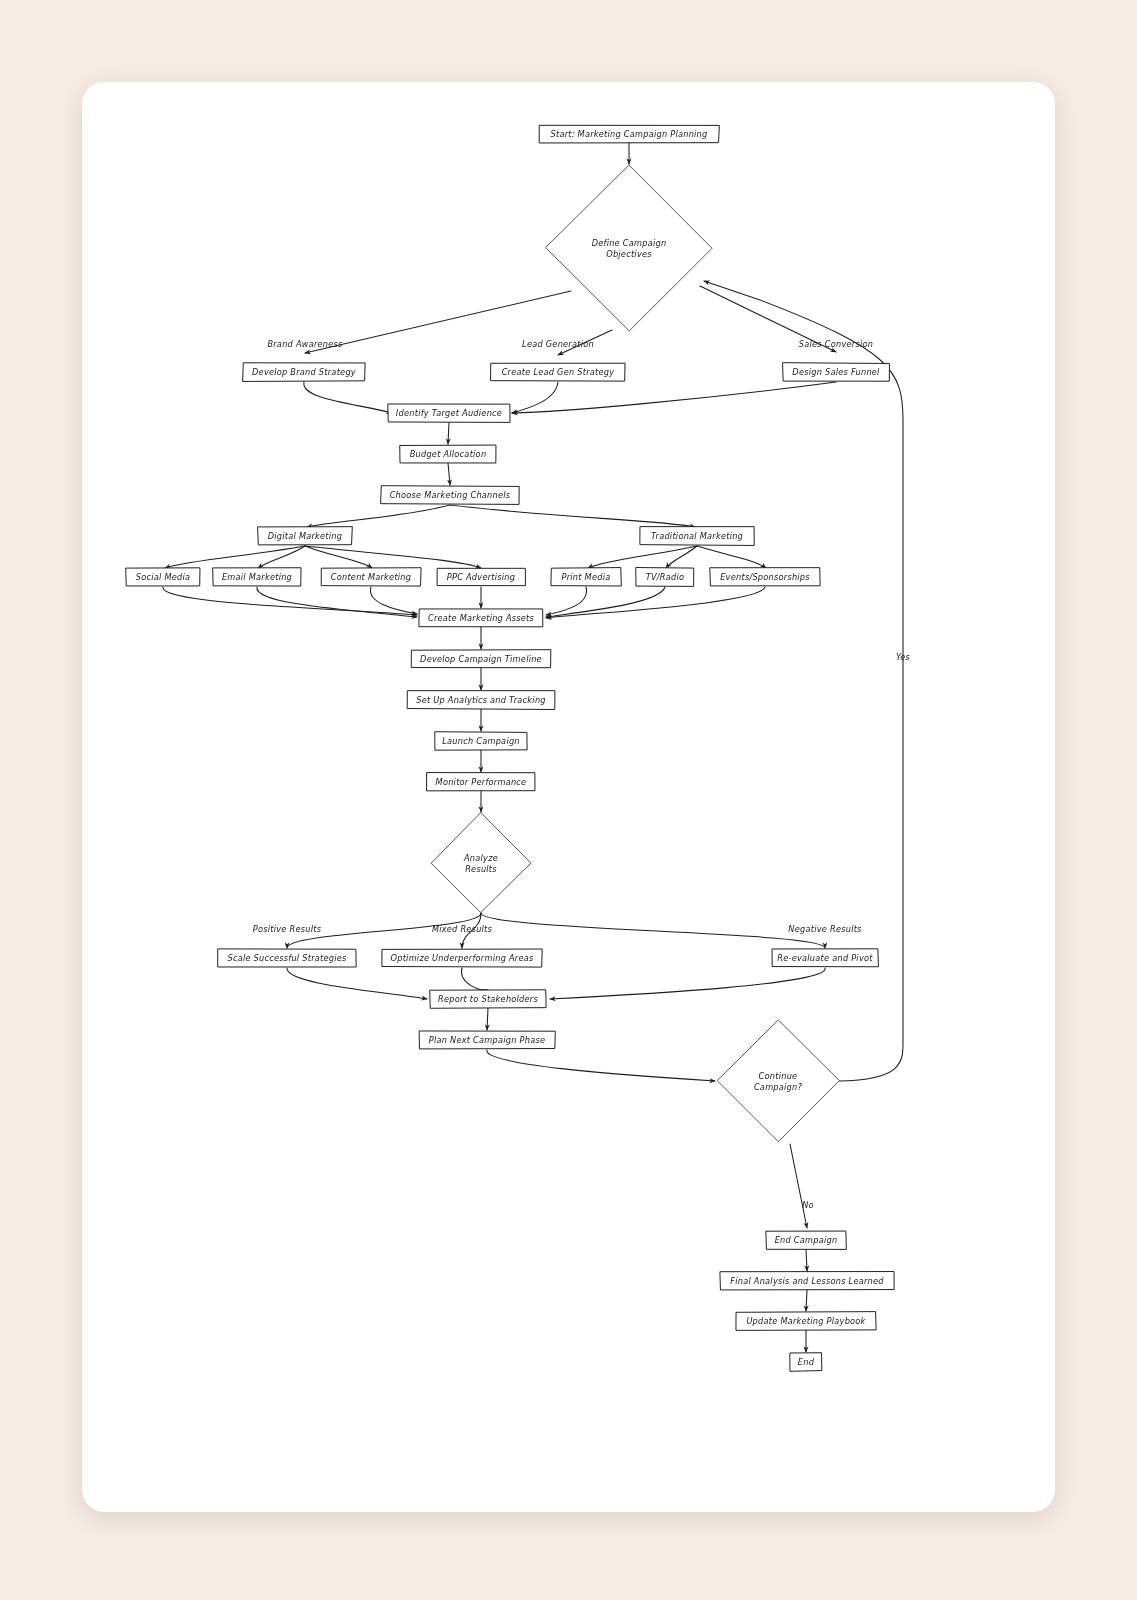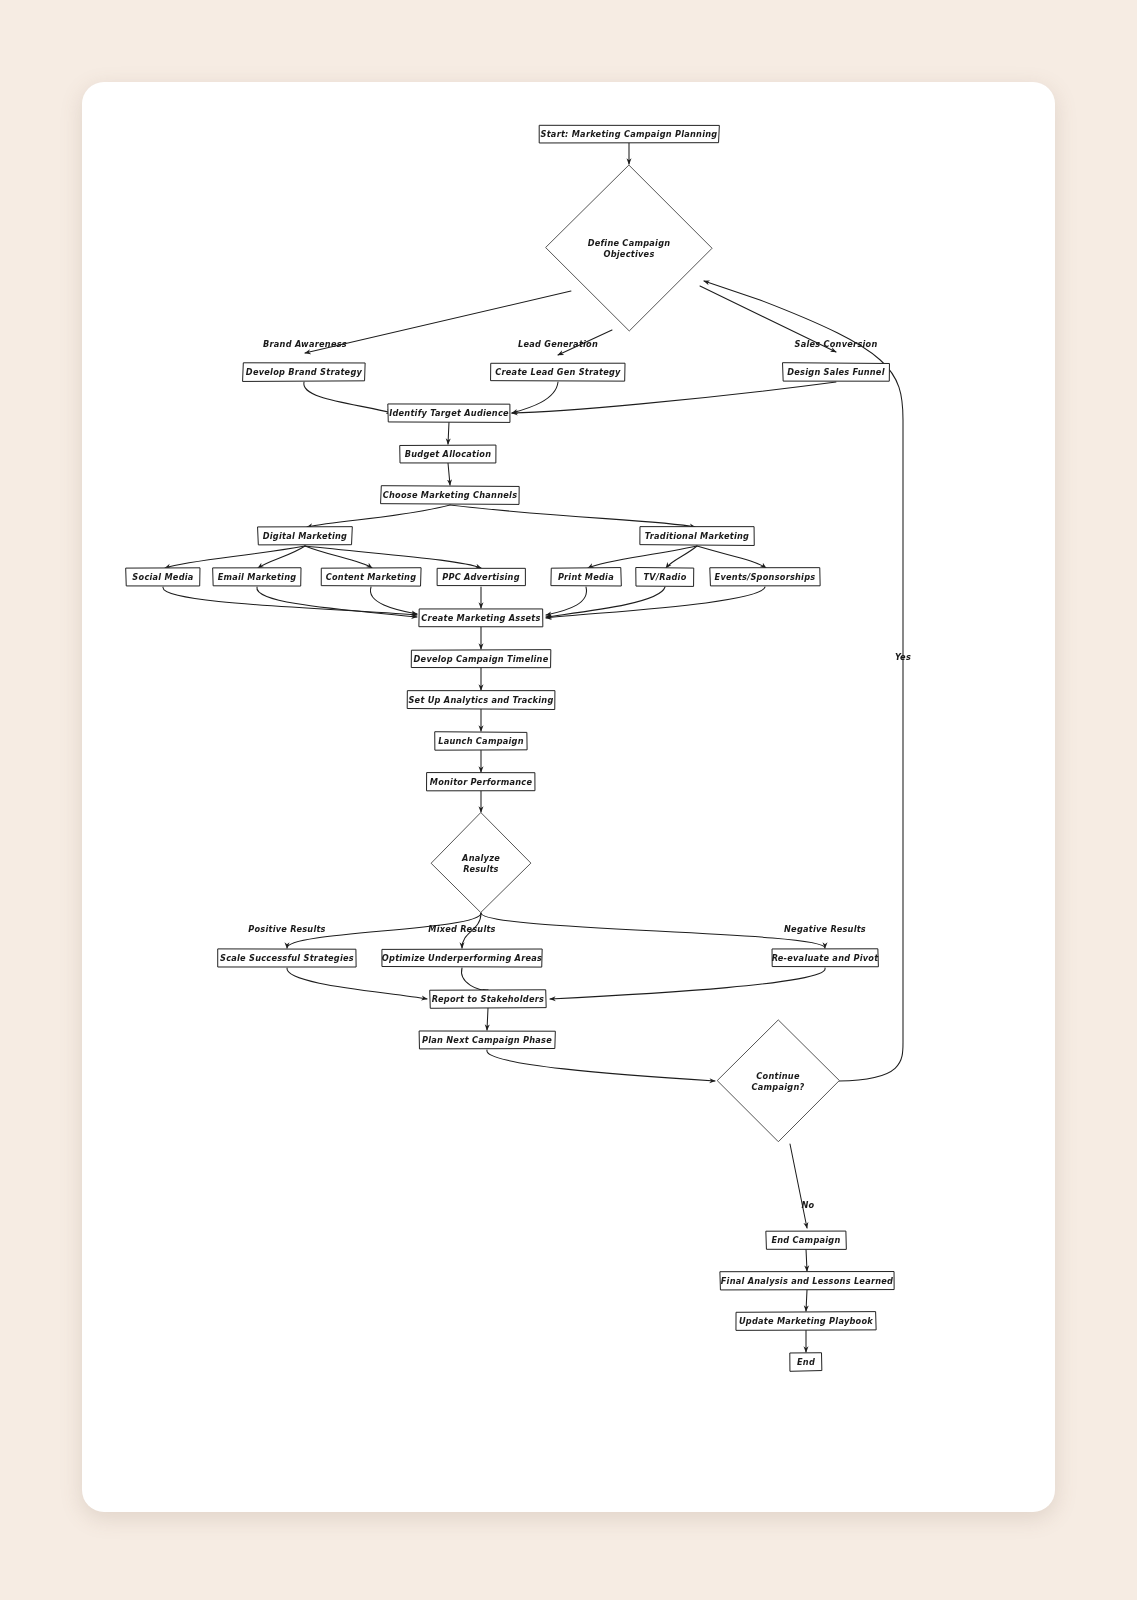--- a/index.html
+++ b/index.html
@@ -9,21 +9,20 @@
     width: 1137px;
     height: 1600px;
     overflow: hidden;
     font-family: "DejaVu Sans", sans-serif;
   }
   #page {
     position: relative;
     width: 1137px;
     height: 1436px;
     background: #f6ece3;
-    font-weight: bold;
   }
   #card {
     position: absolute;
     left: 82px;
     top: 82px;
     width: 973px;
     height: 1430px;
     background: #ffffff;
     border-radius: 22px;
     box-shadow: 0 6px 22px rgba(120, 95, 75, 0.18);

